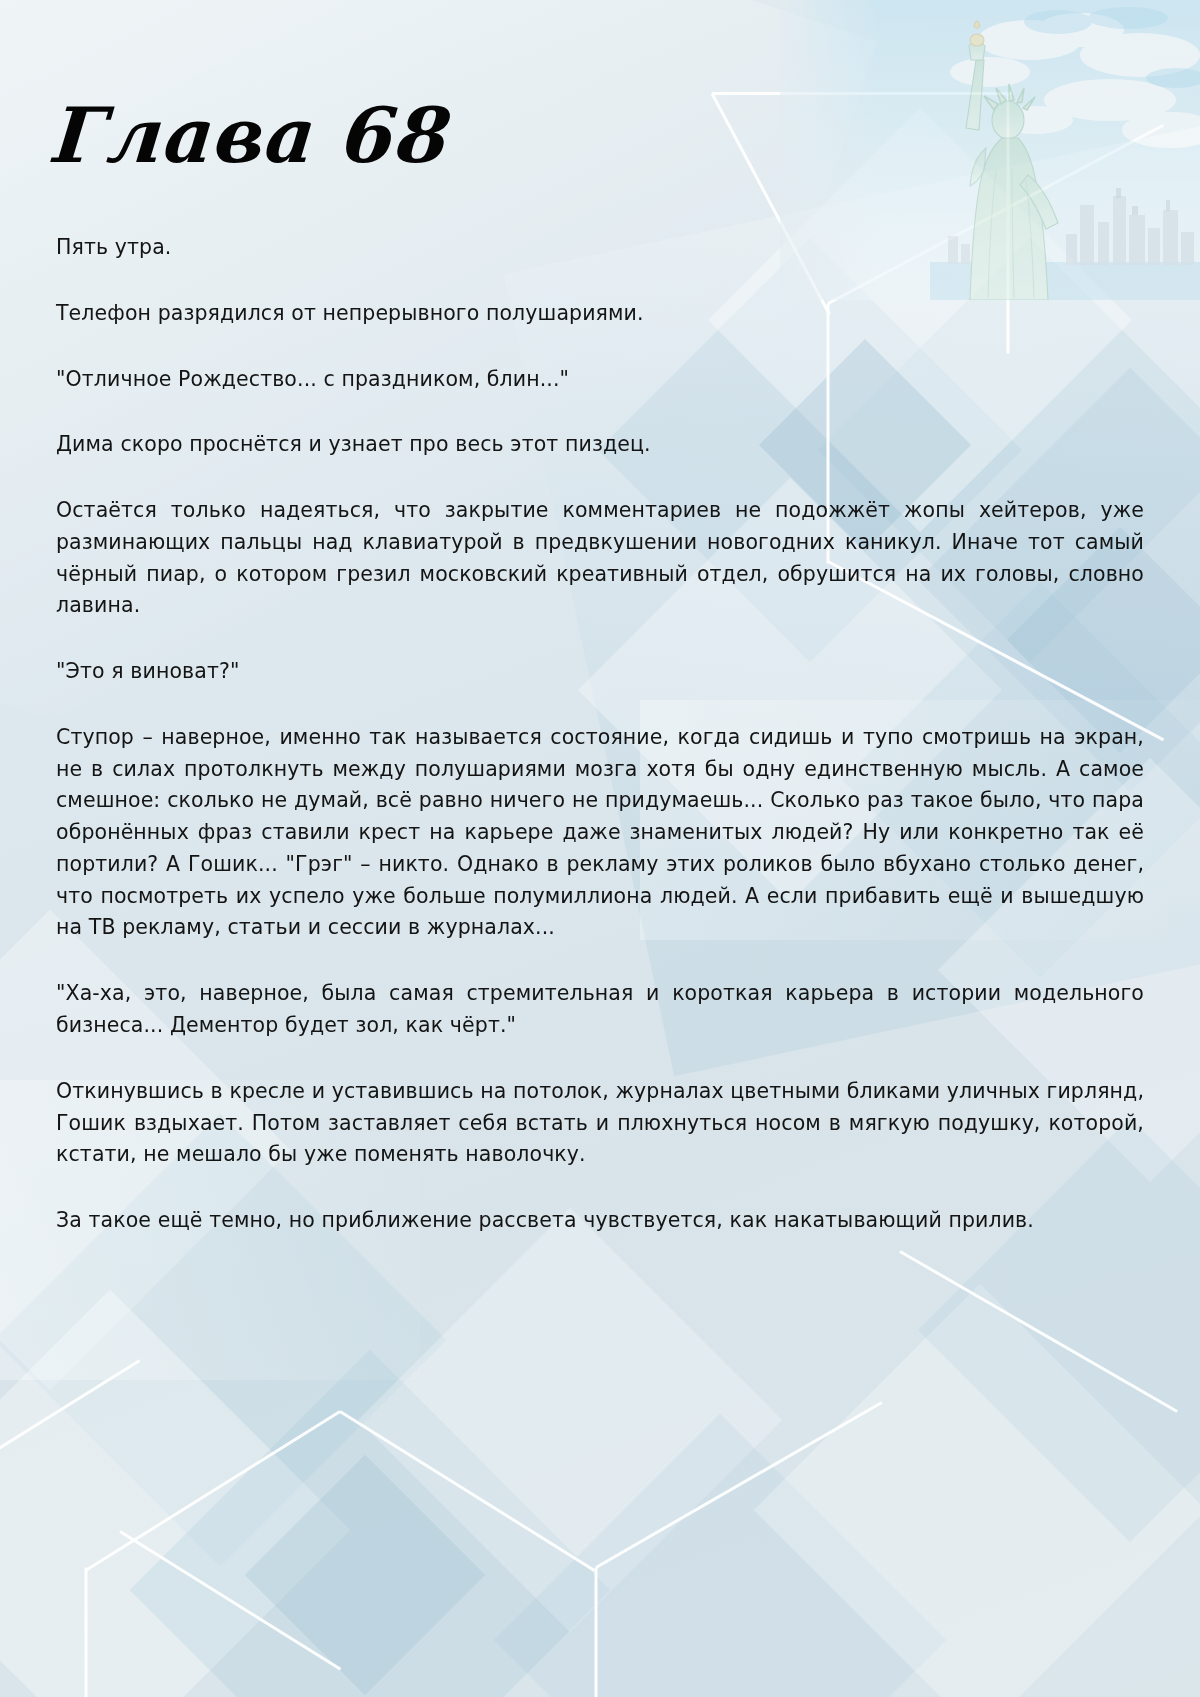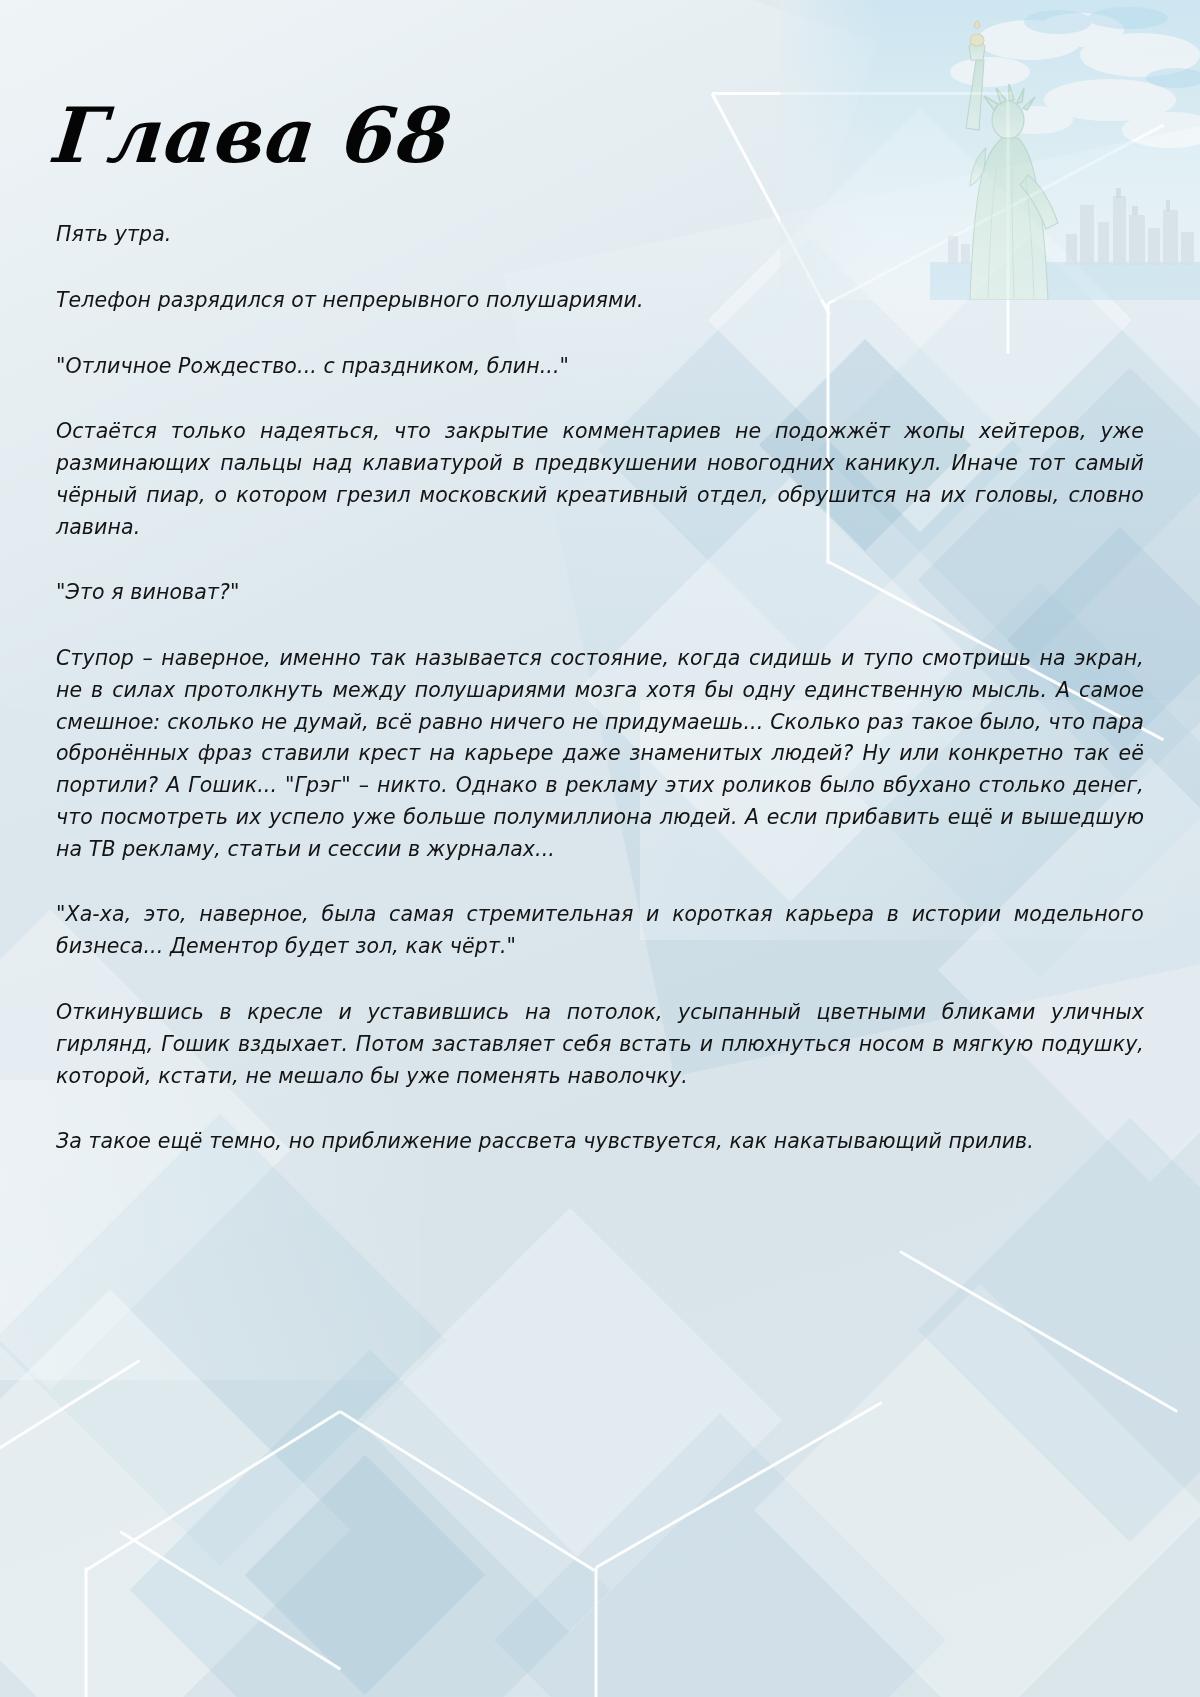--- a/index.html
+++ b/index.html
@@ -71,22 +71,21 @@
     color: #050505;
     margin: 0;
     padding-top: 98px;
     padding-left: 4px;
     letter-spacing: 1px;
     transform: skewX(-6deg);
     white-space: nowrap;
   }
 
   .body-text {
-    margin-top: 45px;
-    font-style: italic;
+    margin-top: 58px;
   }
 
   .body-text p {
     margin: 0 0 34px 0;
     font-size: 20.5px;
     line-height: 1.55;
     color: #141414;
     text-align: justify;
     text-justify: inter-word;
     letter-spacing: .1px;
@@ -264,22 +263,23 @@
   </div>
 
   <div class="content">
 
     <h1 class="chapter-title">Глава 68</h1>
 
     <div class="body-text">
       <p>Пять утра.</p>
       <p>Телефон разрядился от непрерывного полушариями.</p>
       <p>"Отличное Рождество... с праздником, блин..."</p>
+      <p>Дима скоро проснётся и узнает про весь этот пиздец.</p>
       <p>Остаётся только надеяться, что закрытие комментариев не подожжёт жопы хейтеров, уже разминающих пальцы над клавиатурой в предвкушении новогодних каникул. Иначе тот самый чёрный пиар, о котором грезил московский креативный отдел, обрушится на их головы, словно лавина.</p>
       <p>"Это я виноват?"</p>
       <p>Ступор – наверное, именно так называется состояние, когда сидишь и тупо смотришь на экран, не в силах протолкнуть между полушариями мозга хотя бы одну единственную мысль. А самое смешное: сколько не думай, всё равно ничего не придумаешь... Сколько раз такое было, что пара обронённых фраз ставили крест на карьере даже знаменитых людей? Ну или конкретно так её портили? А Гошик... "Грэг" – никто. Однако в рекламу этих роликов было вбухано столько денег, что посмотреть их успело уже больше полумиллиона людей. А если прибавить ещё и вышедшую на ТВ рекламу, статьи и сессии в журналах...</p>
       <p>"Ха-ха, это, наверное, была самая стремительная и короткая карьера в истории модельного бизнеса... Дементор будет зол, как чёрт."</p>
-      <p>Откинувшись в кресле и уставившись на потолок, усыпанный цветными бликами уличных гирлянд, Гошик вздыхает. Потом заставляет себя встать и плюхнуться носом в мягкую подушку, которой, кстати, не мешало бы уже поменять наволочку.</p>
+      <p>Откинувшись в кресле и уставившись на потолок, журналах цветными бликами уличных гирлянд, Гошик вздыхает. Потом заставляет себя встать и плюхнуться носом в мягкую подушку, которой, кстати, не мешало бы уже поменять наволочку.</p>
       <p>За такое ещё темно, но приближение рассвета чувствуется, как накатывающий прилив.</p>
     </div>
 
   </div>
 </div>
 
 </body></html>

